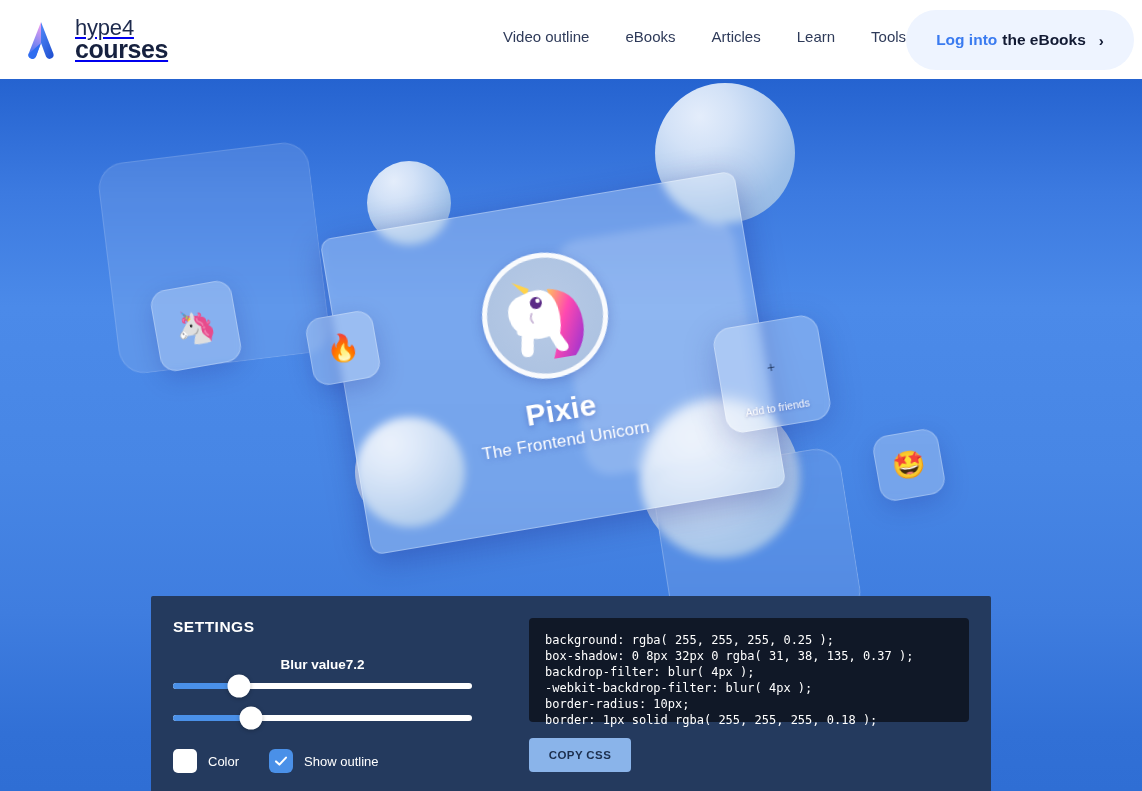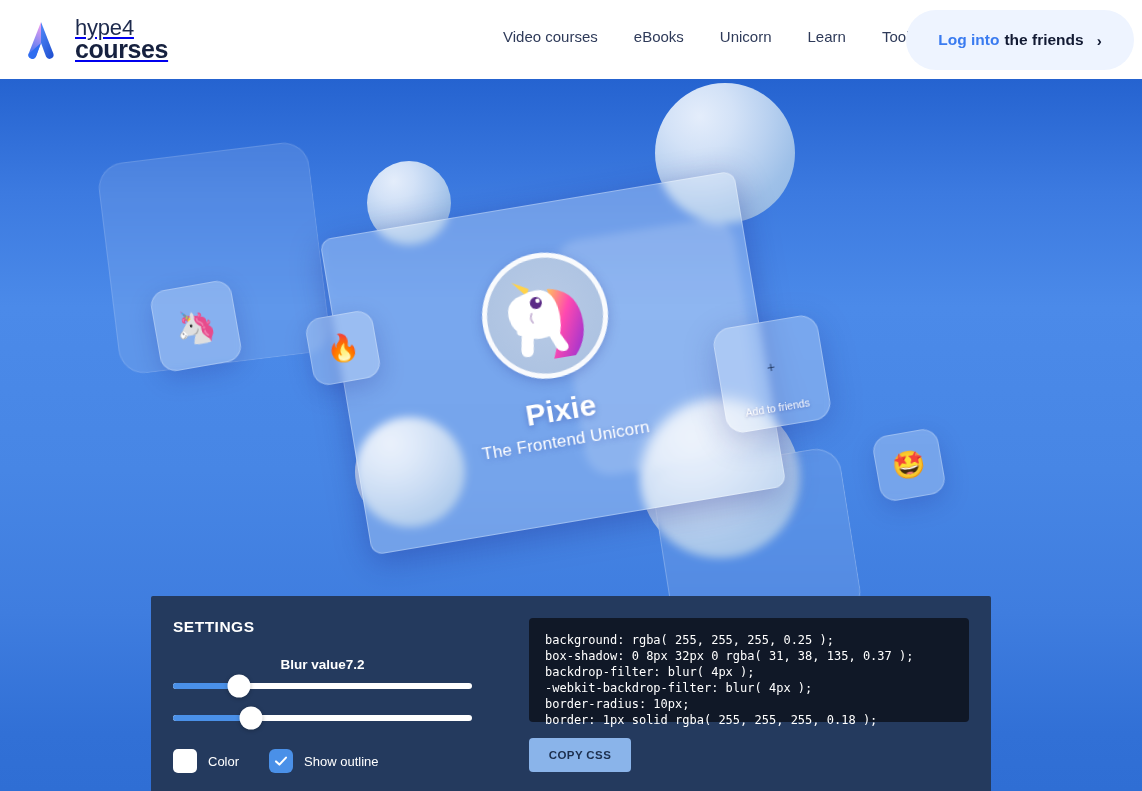--- a/index.html
+++ b/index.html
@@ -283,30 +283,30 @@
         <path d="M23 26 L17.9 39.8 a4 4 0 0 1 -7.4 -2.8 Z" fill="#2f6df0"></path>
       </svg>
     </span>
     <span class="brand-text">
       <div class="brand-line1">hype4</div>
       <div class="brand-line2">courses</div>
     </span>
   </a>
 
   <nav class="main-nav">
-    <a class="nav-link" href="#">Video courses</a>
+    <a class="nav-link" href="#">Video outline</a>
     <a class="nav-link" href="#">eBooks</a>
-    <a class="nav-link" href="#">Unicorn</a>
+    <a class="nav-link" href="#">Articles</a>
     <a class="nav-link" href="#">Learn</a>
     <a class="nav-link" href="#">Tools</a>
   </nav>
 
   <a class="login-pill" href="#">
     <span class="login-blue">Log into</span>
-    <span class="login-dark">the friends</span>
+    <span class="login-dark">the eBooks</span>
     <span class="login-chev">›</span>
   </a>
 </header>
 
 <section class="hero">
 
   <div class="sphere s1"></div>
   <div class="sphere s2"></div>
   <div class="sphere s3"></div>
   <div class="sphere s4"></div>

